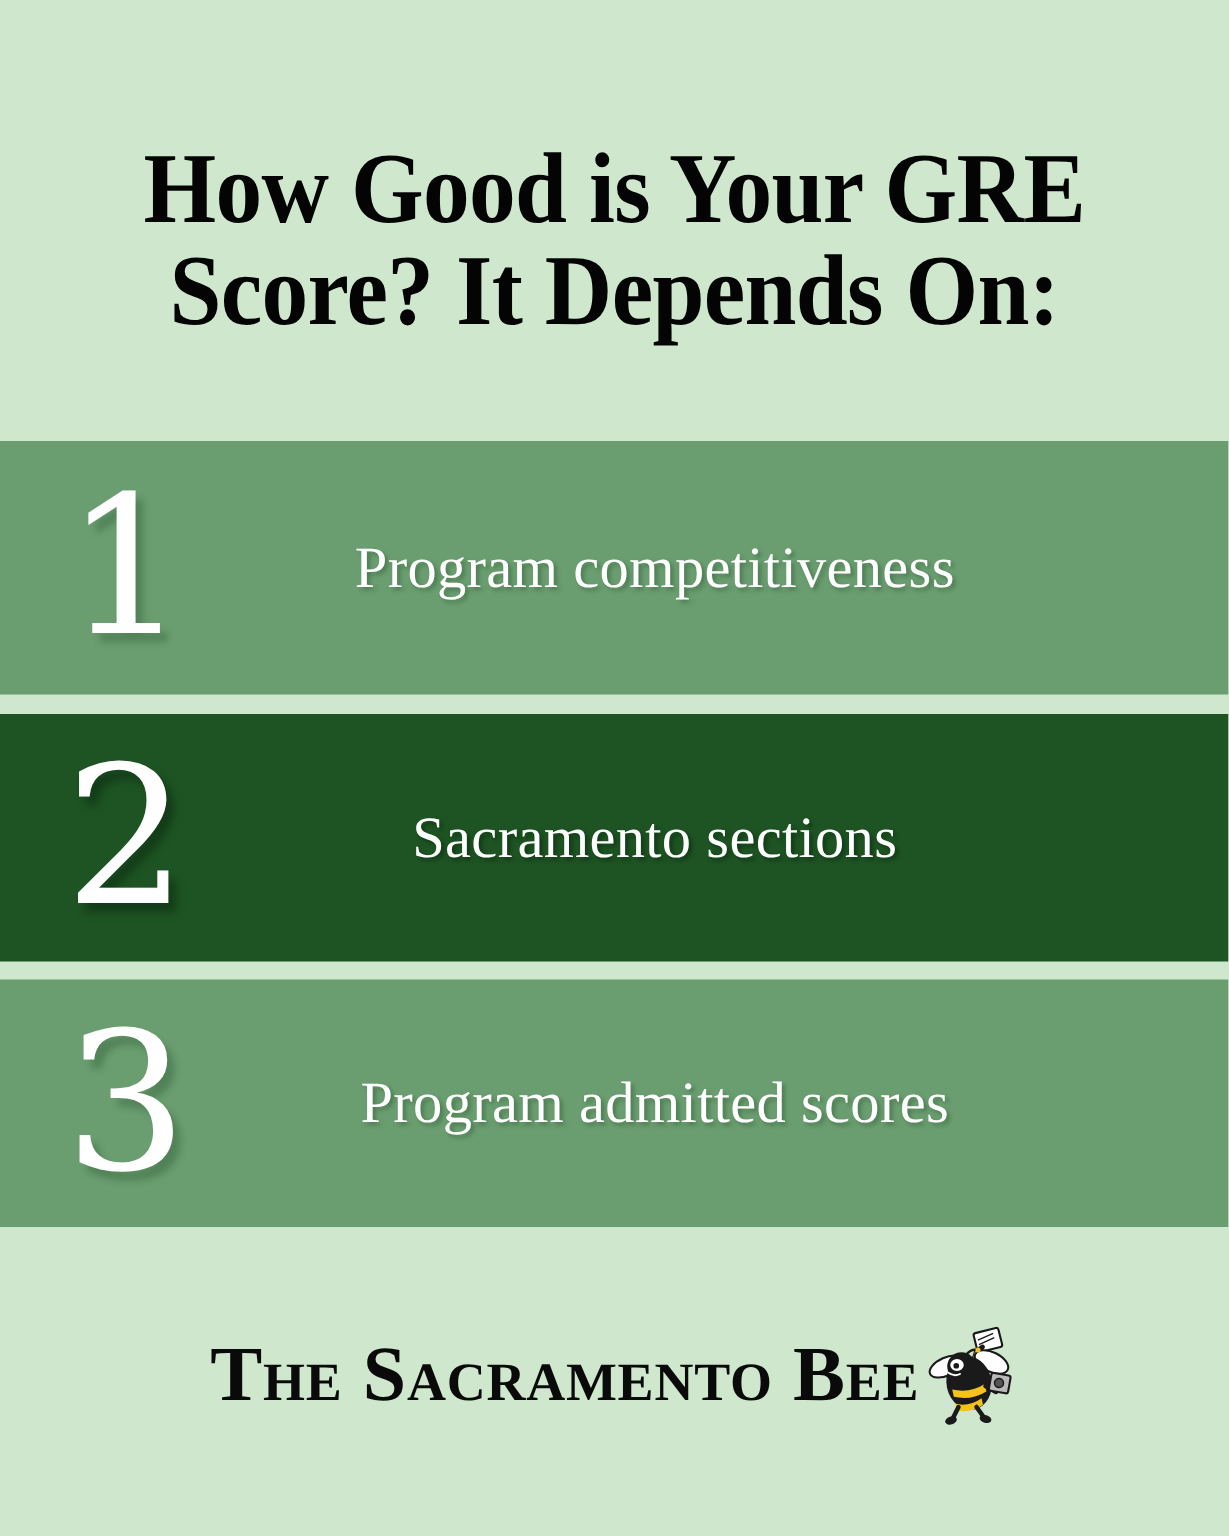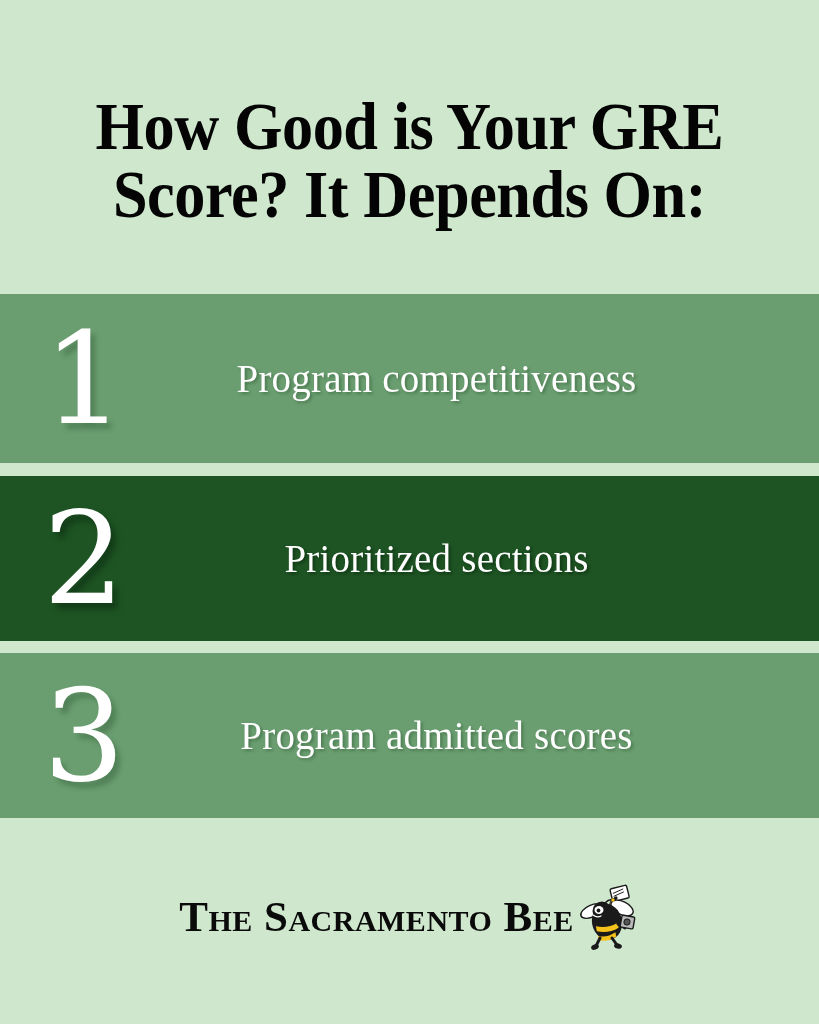--- a/index.html
+++ b/index.html
@@ -96,21 +96,21 @@
     top: 884px;
     width: 819px;
     display: flex;
     align-items: center;
     justify-content: center;
   }
   .logo-wordmark {
     color: #0a0a0a;
     font-family: "Liberation Serif", "DejaVu Serif", serif;
     font-weight: 700;
-    font-size: 43px;
+    font-size: 52px;
     line-height: 50px;
     font-variant: small-caps;
     letter-spacing: 0.5px;
     white-space: nowrap;
   }
   .logo-bee {
     margin-left: 4px;
     width: 62px;
     height: 66px;
     display: block;
@@ -127,21 +127,21 @@
     <span class="title-line">Score? It Depends On:</span>
   </div>
 
   <div class="band band-1">
     <div class="numeral">1</div>
     <div class="band-label">Program competitiveness</div>
   </div>
 
   <div class="band band-2">
     <div class="numeral">2</div>
-    <div class="band-label">Prioritized sections</div>
+    <div class="band-label">Sacramento sections</div>
   </div>
 
   <div class="band band-3">
     <div class="numeral">3</div>
     <div class="band-label">Program admitted scores</div>
   </div>
 
   <div class="footer">
     <span class="logo-wordmark">The Sacramento Bee</span>
     <svg class="logo-bee" viewBox="0 0 62 66" xmlns="http://www.w3.org/2000/svg">

